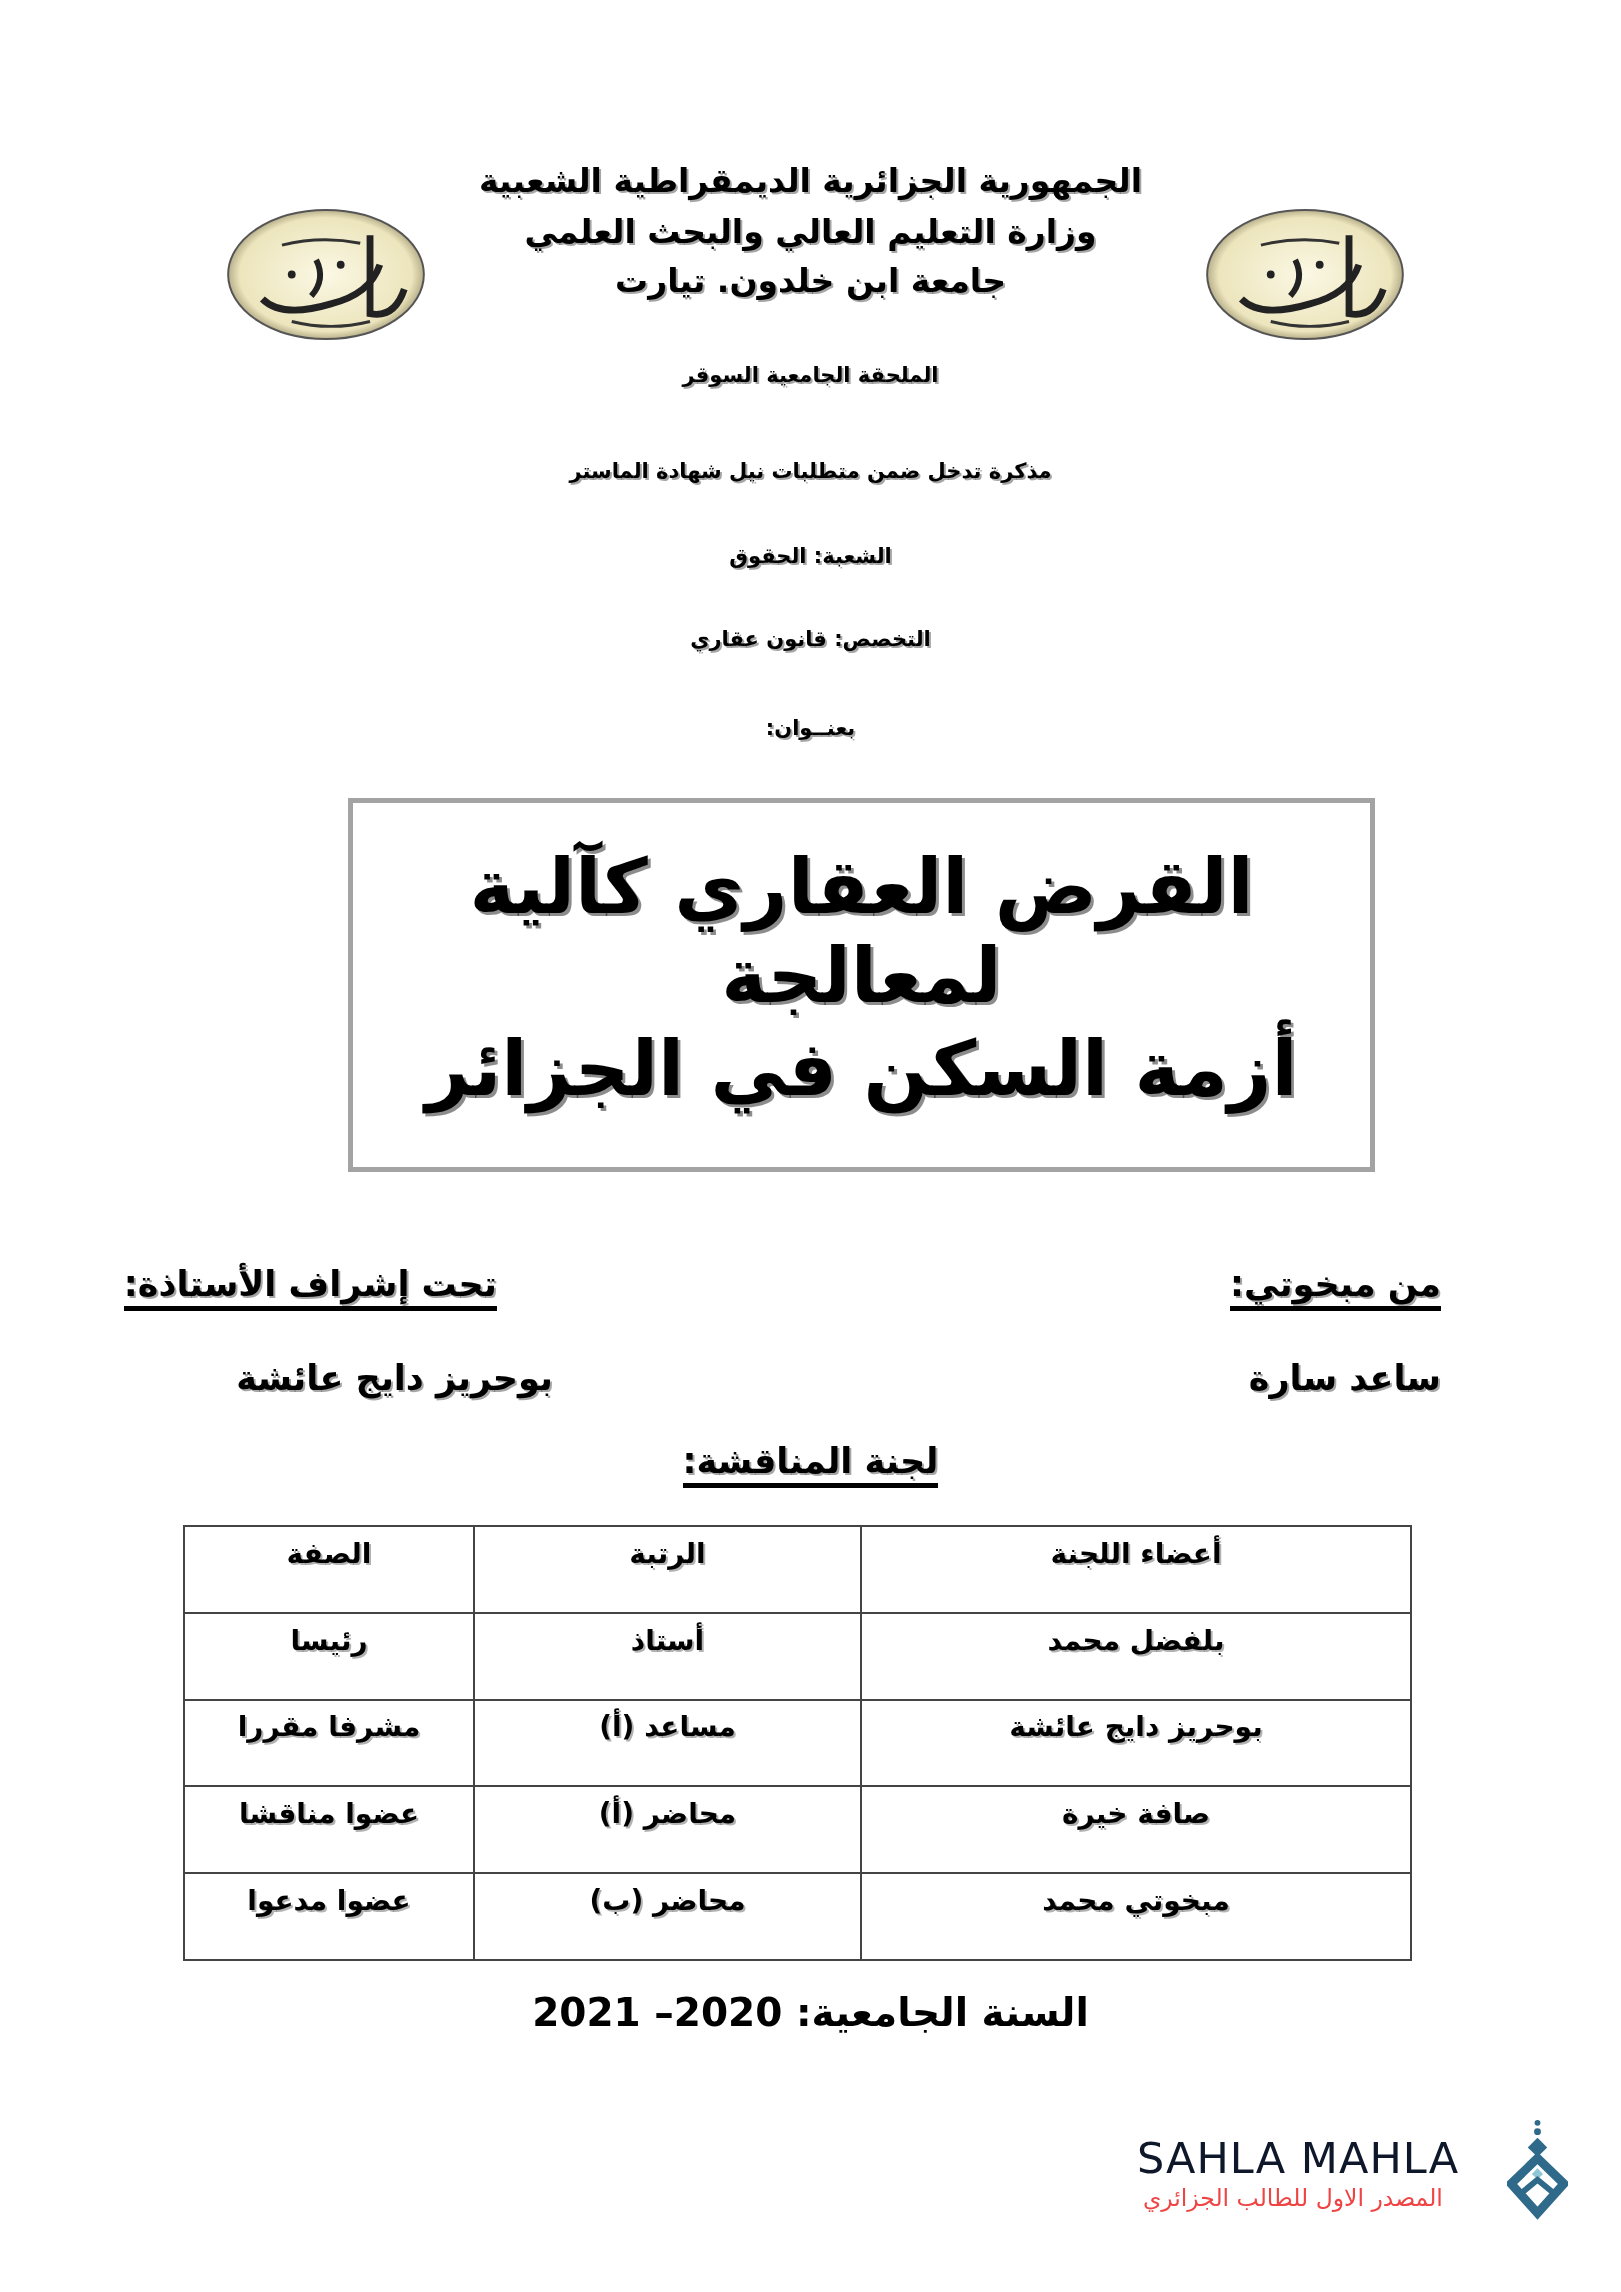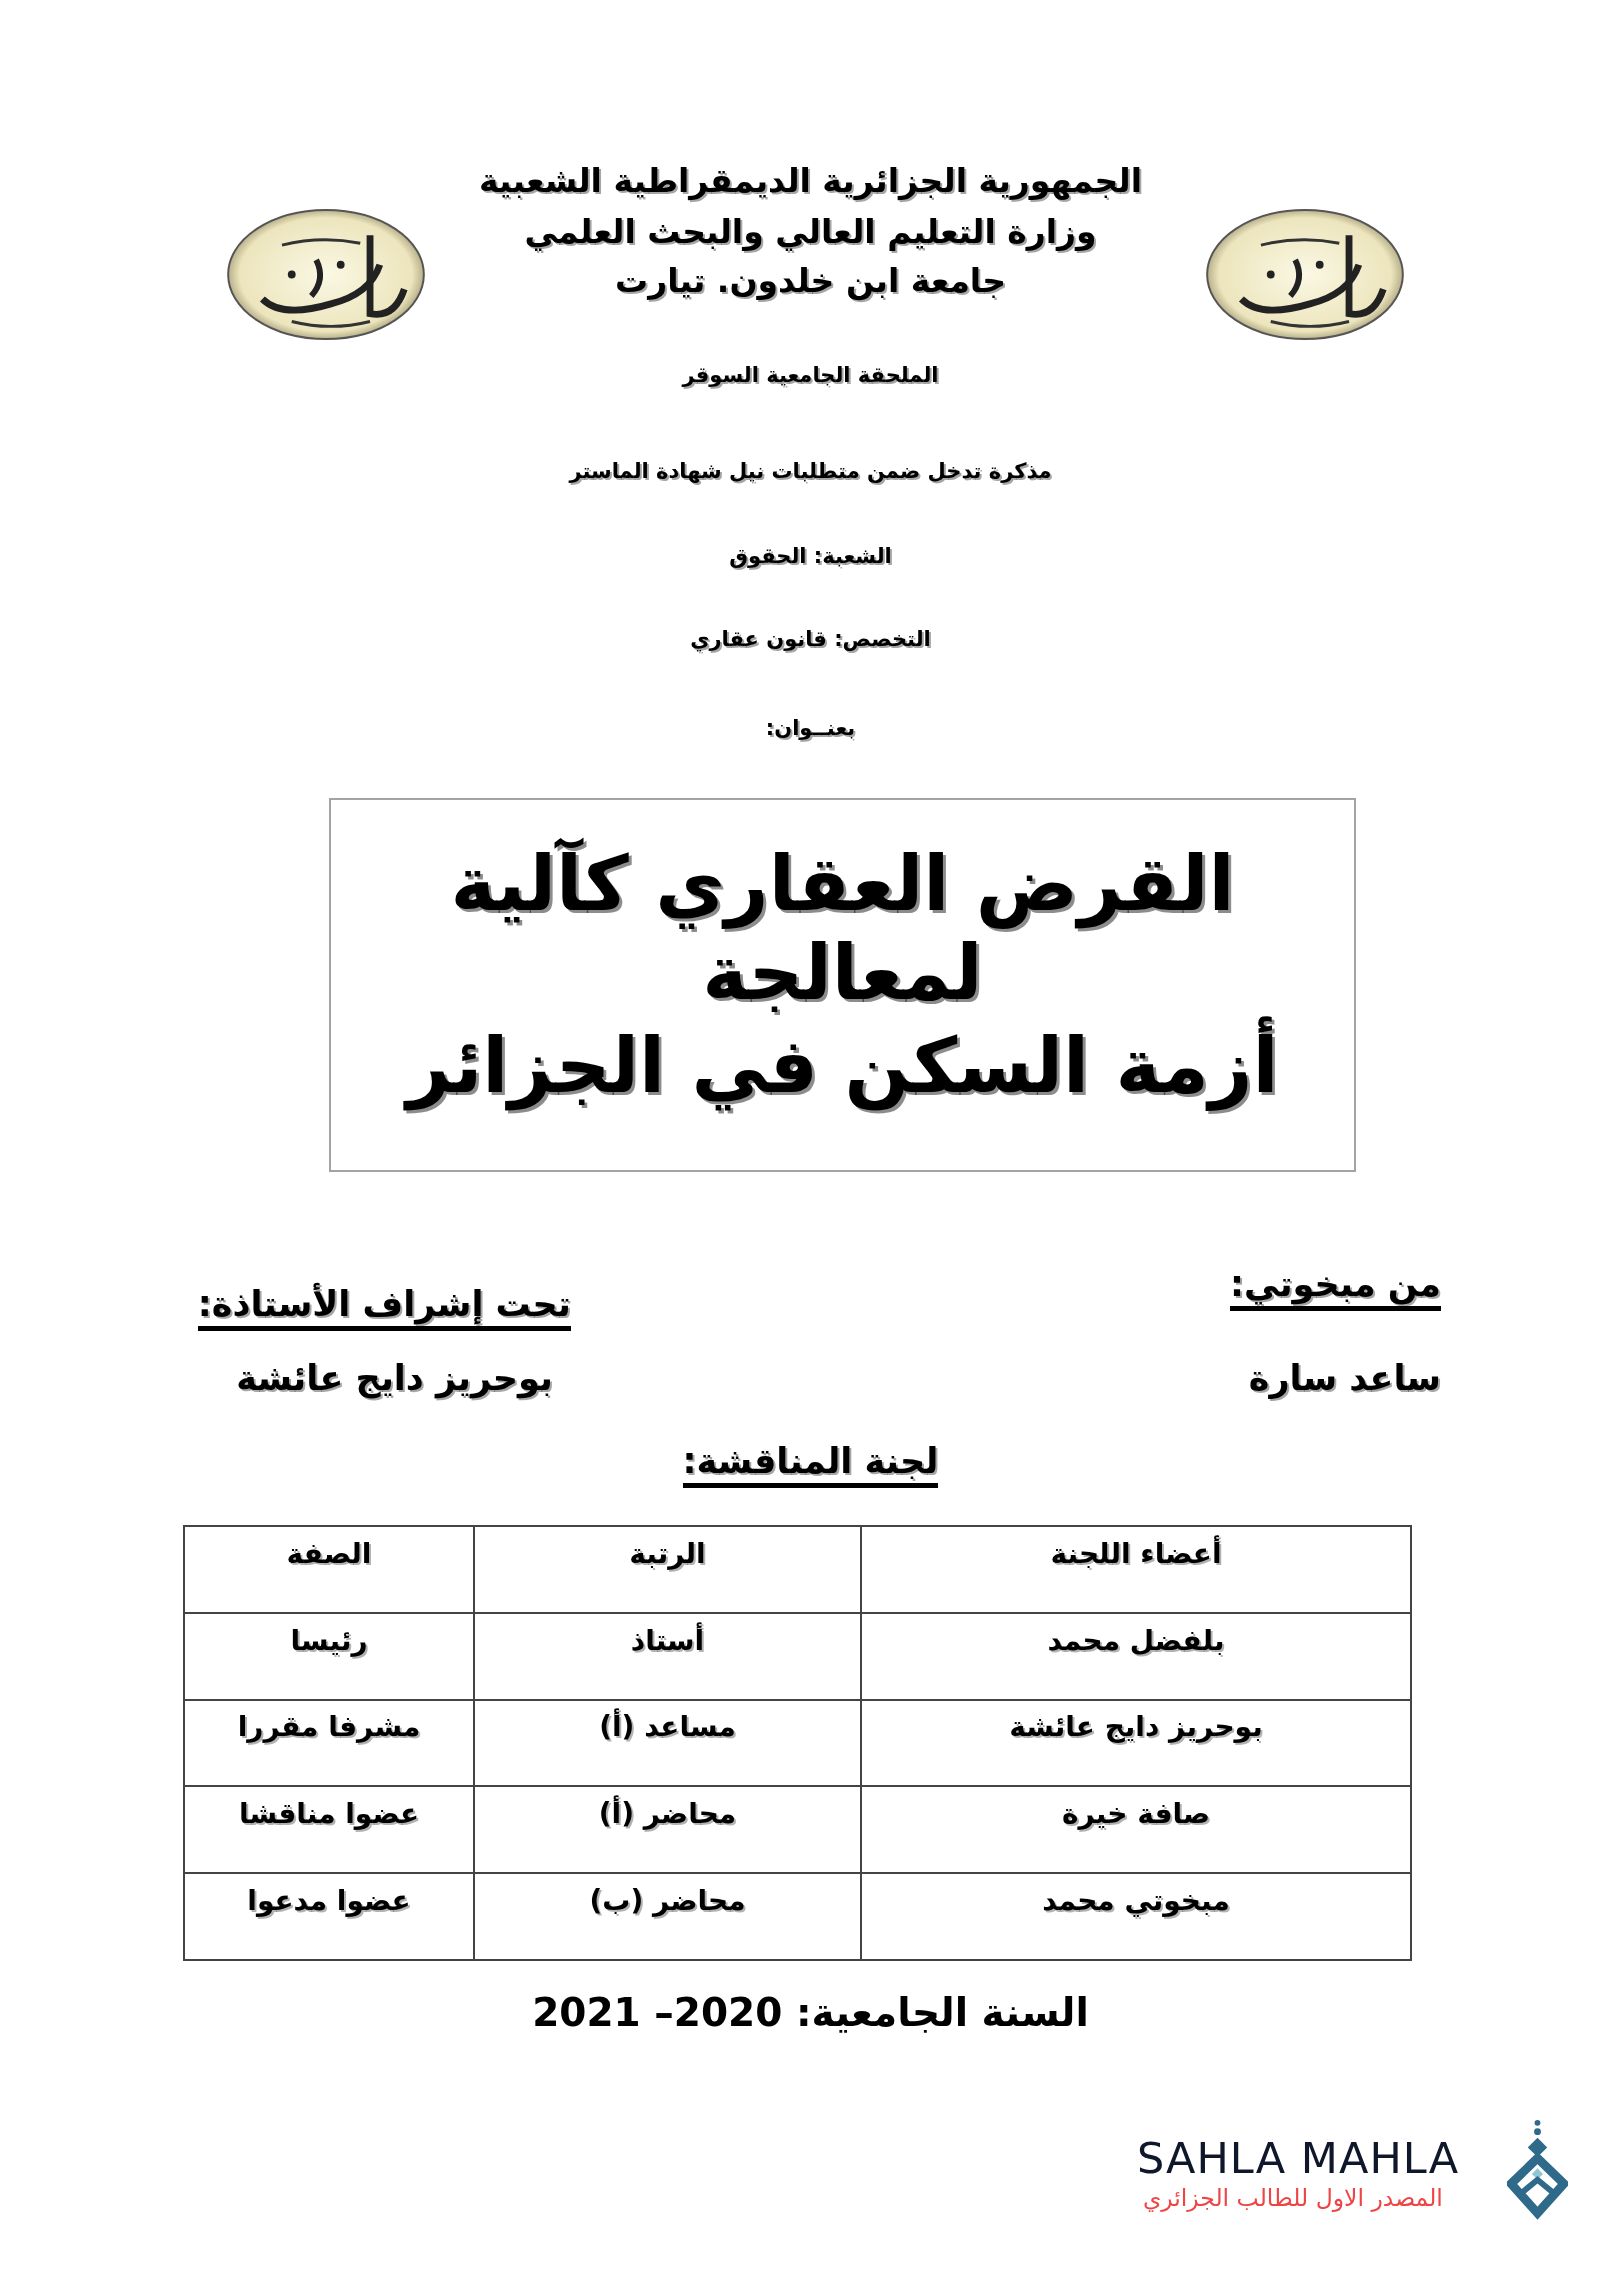--- a/index.html
+++ b/index.html
@@ -10,22 +10,22 @@
     .abs { position: absolute; }
     .ar { direction: rtl; font-weight: bold; text-shadow: 2px 2px 0 rgba(0,0,0,0.35); white-space: nowrap; }
     .center { left: 0; width: 1621px; text-align: center; }
 
     .header-line { font-size: 33px; line-height: 43px; }
     .sub-line { font-size: 21px; }
 
     .logo { width: 206px; height: 137px; }
 
     .title-box {
-      left: 329px; top: 798px; width: 1027px; height: 374px;
-      border: 2px solid #a3a3a3; box-sizing: border-box;
+      left: 348px; top: 798px; width: 1027px; height: 374px;
+      border: 5px solid #a3a3a3; box-sizing: border-box;
     }
     .title-box .t {
       position: absolute; left: 0; width: 100%; text-align: center;
       font-size: 76px; font-weight: bold; direction: rtl;
       text-shadow: 2.9px 2.9px 0 rgba(0,0,0,0.45);
       font-family: "DejaVu Sans", sans-serif;
     }
 
     .label-u { font-size: 35px; border-bottom: 5.9px solid #000; padding-bottom: 2px; }
     .name { font-size: 35px; }
@@ -99,21 +99,21 @@
 <div class="abs ar center sub-line" style="top:716px;">بعنــوان:</div>
 
 <div class="abs title-box">
   <div class="t" style="top:39px;">القرض العقاري كآلية لمعالجة</div>
   <div class="t" style="top:221px;">أزمة السكن في الجزائر</div>
 </div>
 
 <div class="abs ar" style="right:180px; top:1264px;">
   <span class="label-u">من مبخوتي:</span>
 </div>
-<div class="abs ar" style="right:1050px; top:1264px;margin-top:20px;">
+<div class="abs ar" style="right:1124px; top:1264px;">
   <span class="label-u">تحت إشراف الأستاذة:</span>
 </div>
 <div class="abs ar name" style="right:180px; top:1358px;">ساعد سارة</div>
 <div class="abs ar name" style="right:1068px; top:1358px;">بوحريز دايج عائشة</div>
 
 <div class="abs ar center" style="top:1441px;">
   <span class="label-u">لجنة المناقشة:</span>
 </div>
 
 <table class="committee">

